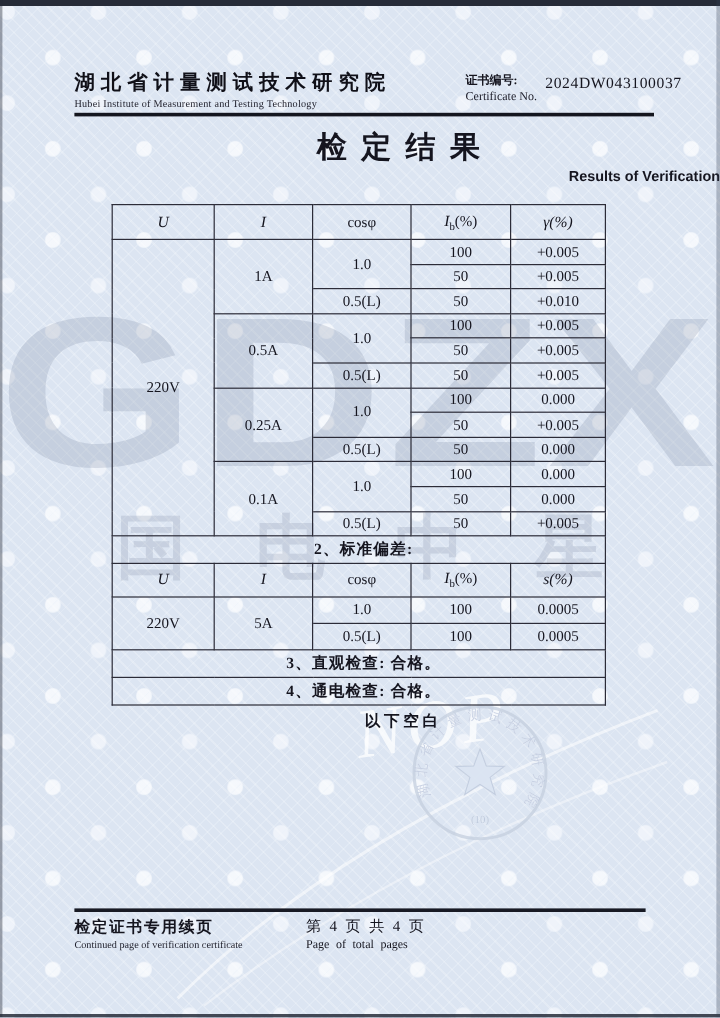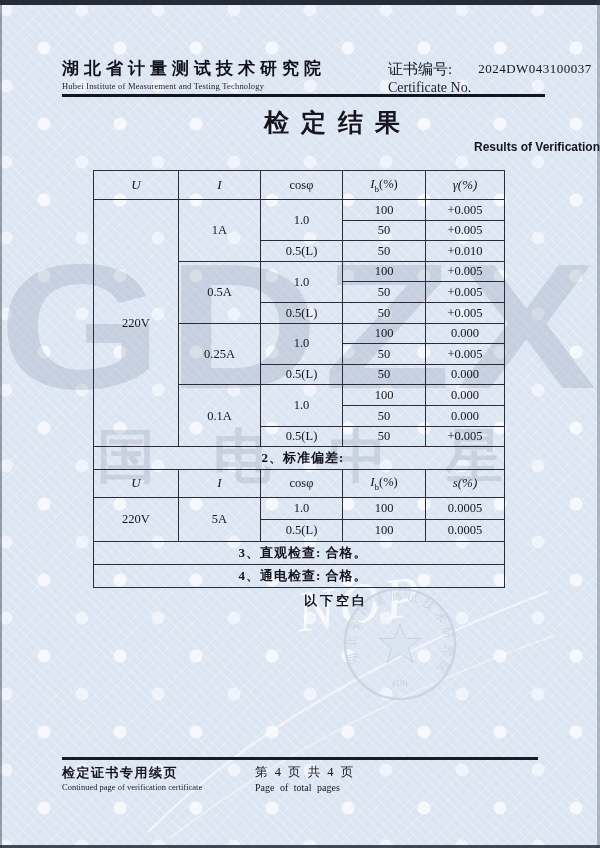--- a/index.html
+++ b/index.html
@@ -38,22 +38,22 @@
     position:absolute;left:296px;top:570px;z-index:1;font-style:italic;
     font-size:58px;color:rgba(255,255,255,0.75);transform:rotate(-8deg);letter-spacing:4px;
   }
   .wm-swoosh{position:absolute;left:140px;top:540px;z-index:0;}
 
   
   .hdr-left{position:absolute;left:62px;top:57px;z-index:2;}
   .hdr-left .cn{font-weight:bold;font-size:17px;letter-spacing:5px;white-space:nowrap;color:#101018;}
   .hdr-left .en{font-size:8.5px;color:#1c1c28;margin-top:1px;letter-spacing:0.2px;}
   .hdr-right{position:absolute;left:388px;top:60px;z-index:2;display:flex;align-items:flex-start;gap:7px;}
-  .hdr-right .lbl-cn{font-weight:normal;font-size:15px;white-space:nowrap;}
-  .hdr-right .lbl-en{font-size:14px;color:#1c1c28;margin-top:1px;}
+  .hdr-right .lbl-cn{font-weight:bold;font-size:10px;white-space:nowrap;}
+  .hdr-right .lbl-en{font-size:10px;color:#1c1c28;margin-top:1px;}
   .hdr-right .num{font-size:13px;padding-top:1px;letter-spacing:0.5px;}
   .rule-top{position:absolute;left:62px;top:94px;width:483px;height:3.2px;background:#14161f;z-index:2;}
 
   .title-cn{position:absolute;left:0;top:106px;width:600px;text-align:center;z-index:2;
     font-weight:bold;font-size:25px;letter-spacing:12px;text-indent:12px;margin-left:32px;}
   .title-en{position:absolute;left:0;top:140px;width:600px;text-align:right;z-index:2;
     font-family:"Liberation Sans",sans-serif;font-weight:bold;font-size:12px;}
 
   
   .vtable{position:absolute;left:93px;top:170px;z-index:2;border-collapse:collapse;table-layout:fixed;width:411px;}

